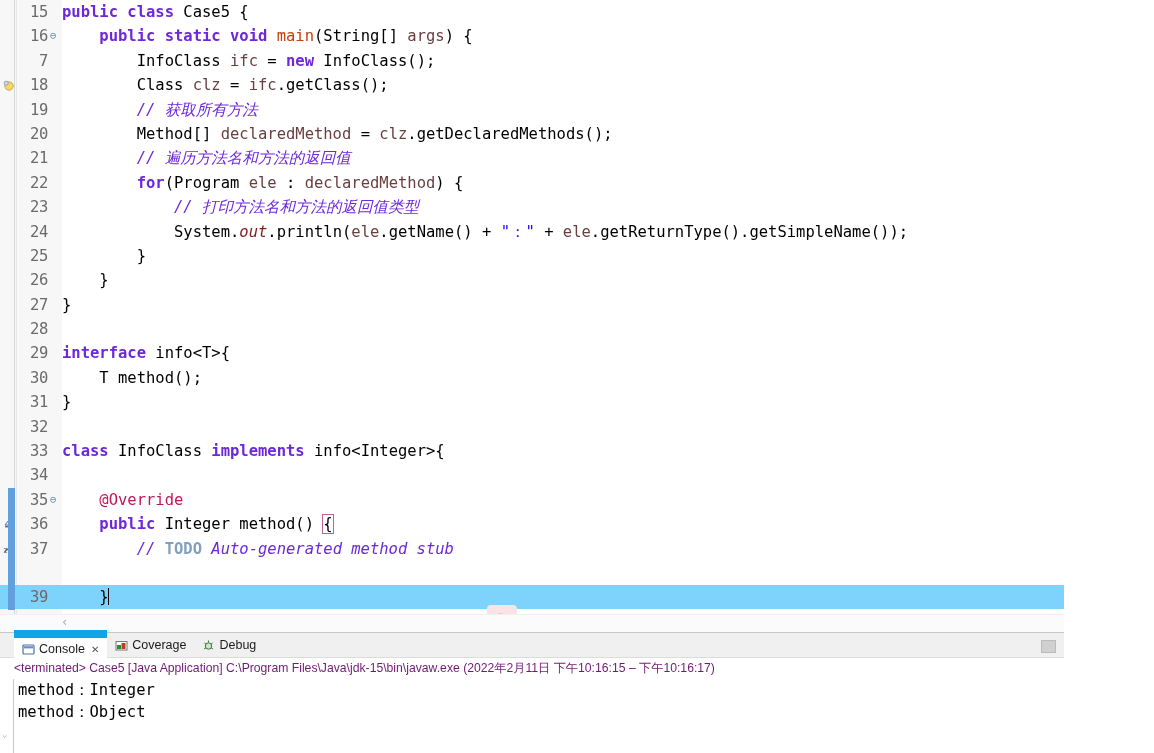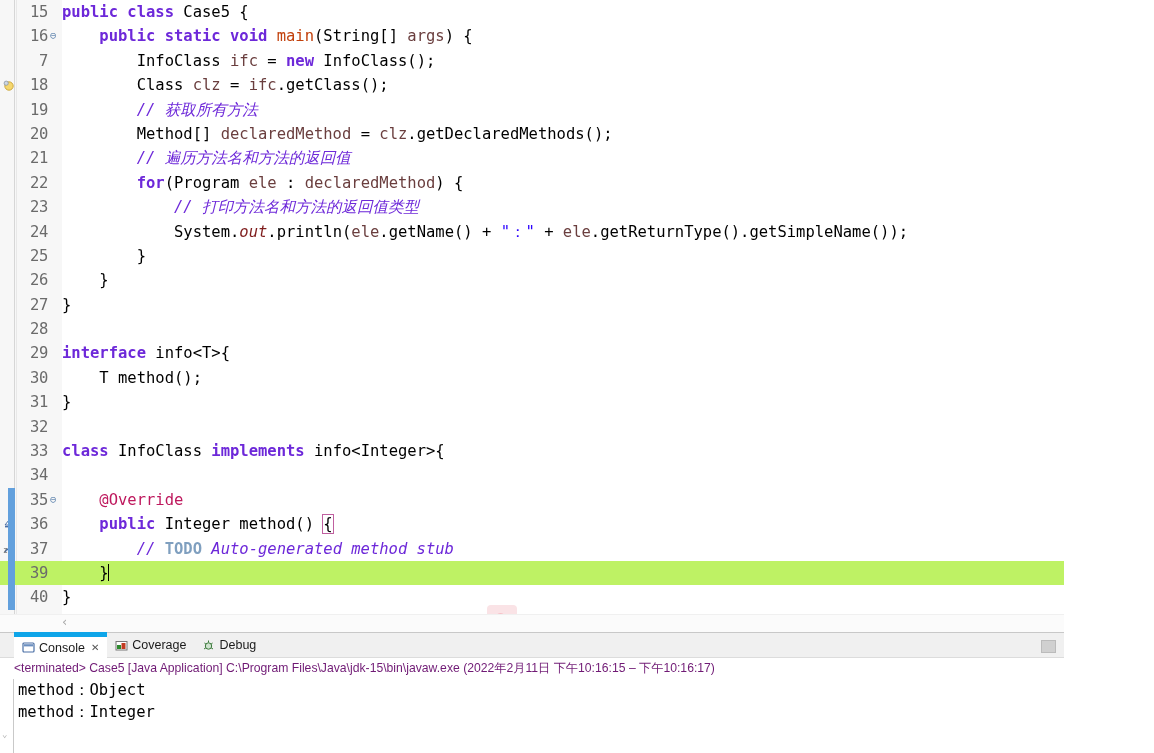--- a/index.html
+++ b/index.html
@@ -49,21 +49,22 @@
   }
 
   .line {
     position: relative;
     height: 24.4px;
     white-space: pre;
     display: flex;
     align-items: center;
   }
   .line.current {
-    background: #bef264;
+    background: #7dd3fc;
+    margin-top: 24px;
   }
 
   
   .gutter-marker {
     position: absolute;
     left: 0;
     top: 0;
     width: 18px;
     height: 24.4px;
     display: flex;
@@ -211,21 +212,21 @@
     gap: 4px;
     padding: 0 8px;
     height: 22px;
     font-size: 12.5px;
     color: #1a1a1a;
     font-family: "Liberation Sans", sans-serif;
     white-space: nowrap;
   }
   .tab.active {
     background: #ffffff;
-    border-top: 5px solid #0ea5e9;
+    border-top: 8px solid #0ea5e9;
   }
   .tab .ic {
     width: 13px;
     height: 13px;
     display: inline-block;
     flex: 0 0 auto;
   }
   .tab .close-x {
     font-size: 10px;
     color: #555;
@@ -362,19 +363,19 @@
             </svg></span>
           <span>Debug</span>
         </div>
         <div class="panel-min"></div>
     </div>
     <div class="console-status">&lt;terminated&gt; Case5 [Java Application] C:\Program Files\Java\jdk-15\bin\javaw.exe  (2022年2月11日 下午10:16:15 – 下午10:16:17)</div>
     <div class="console-body">
       <div class="console-left-rule"></div>
       <div class="console-scroll-arrow">⌄</div>
       <div id="console-out">
+          <div class="cline">method：Integer</div>
           <div class="cline">method：Object</div>
-          <div class="cline">method：Integer</div>
         </div>
     </div>
   </div>
 
 </div>
 
 </body></html>

